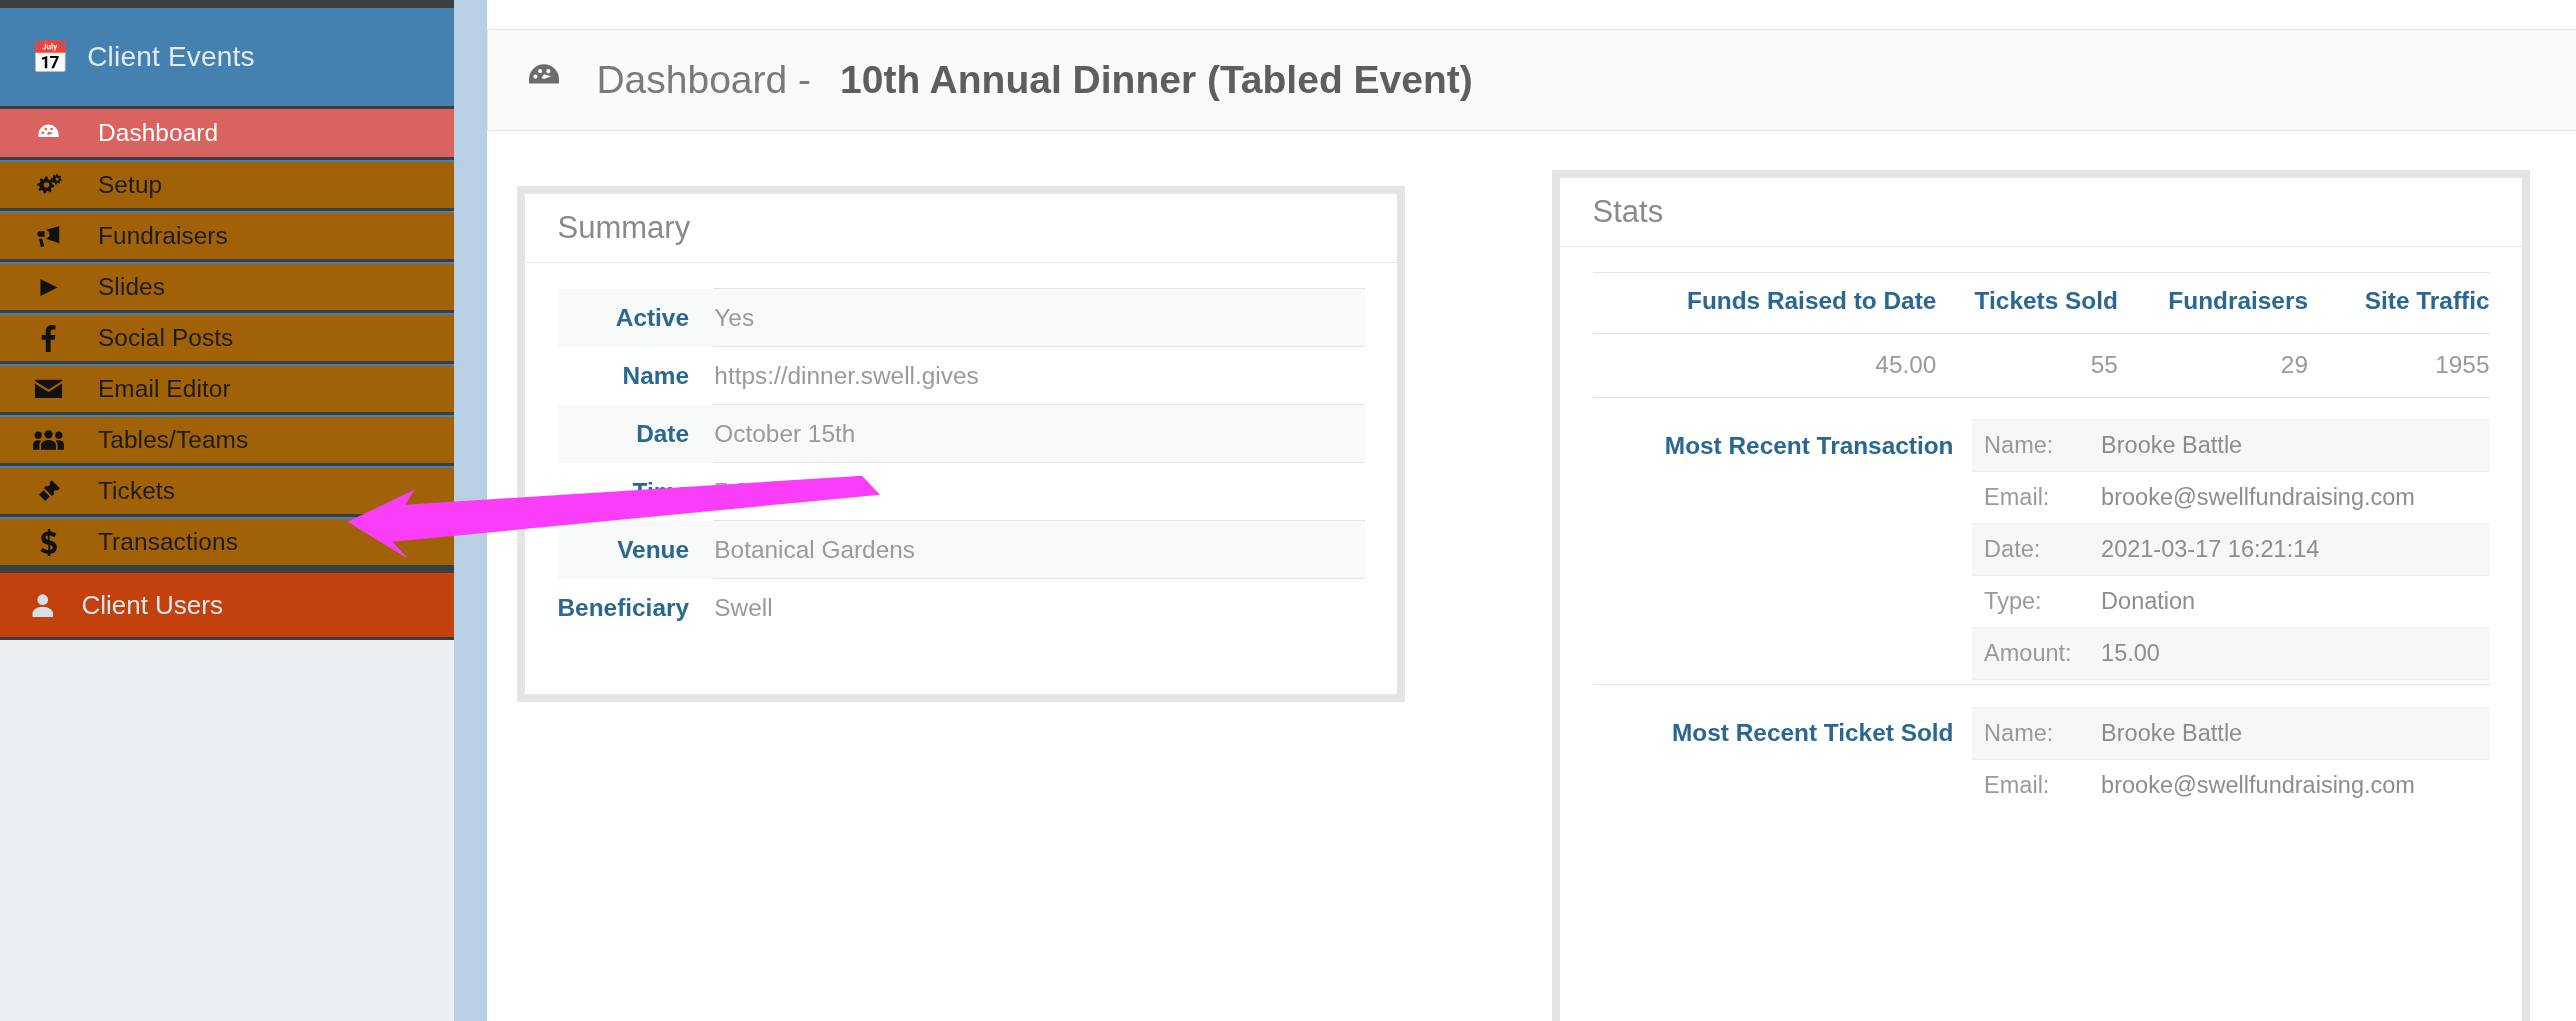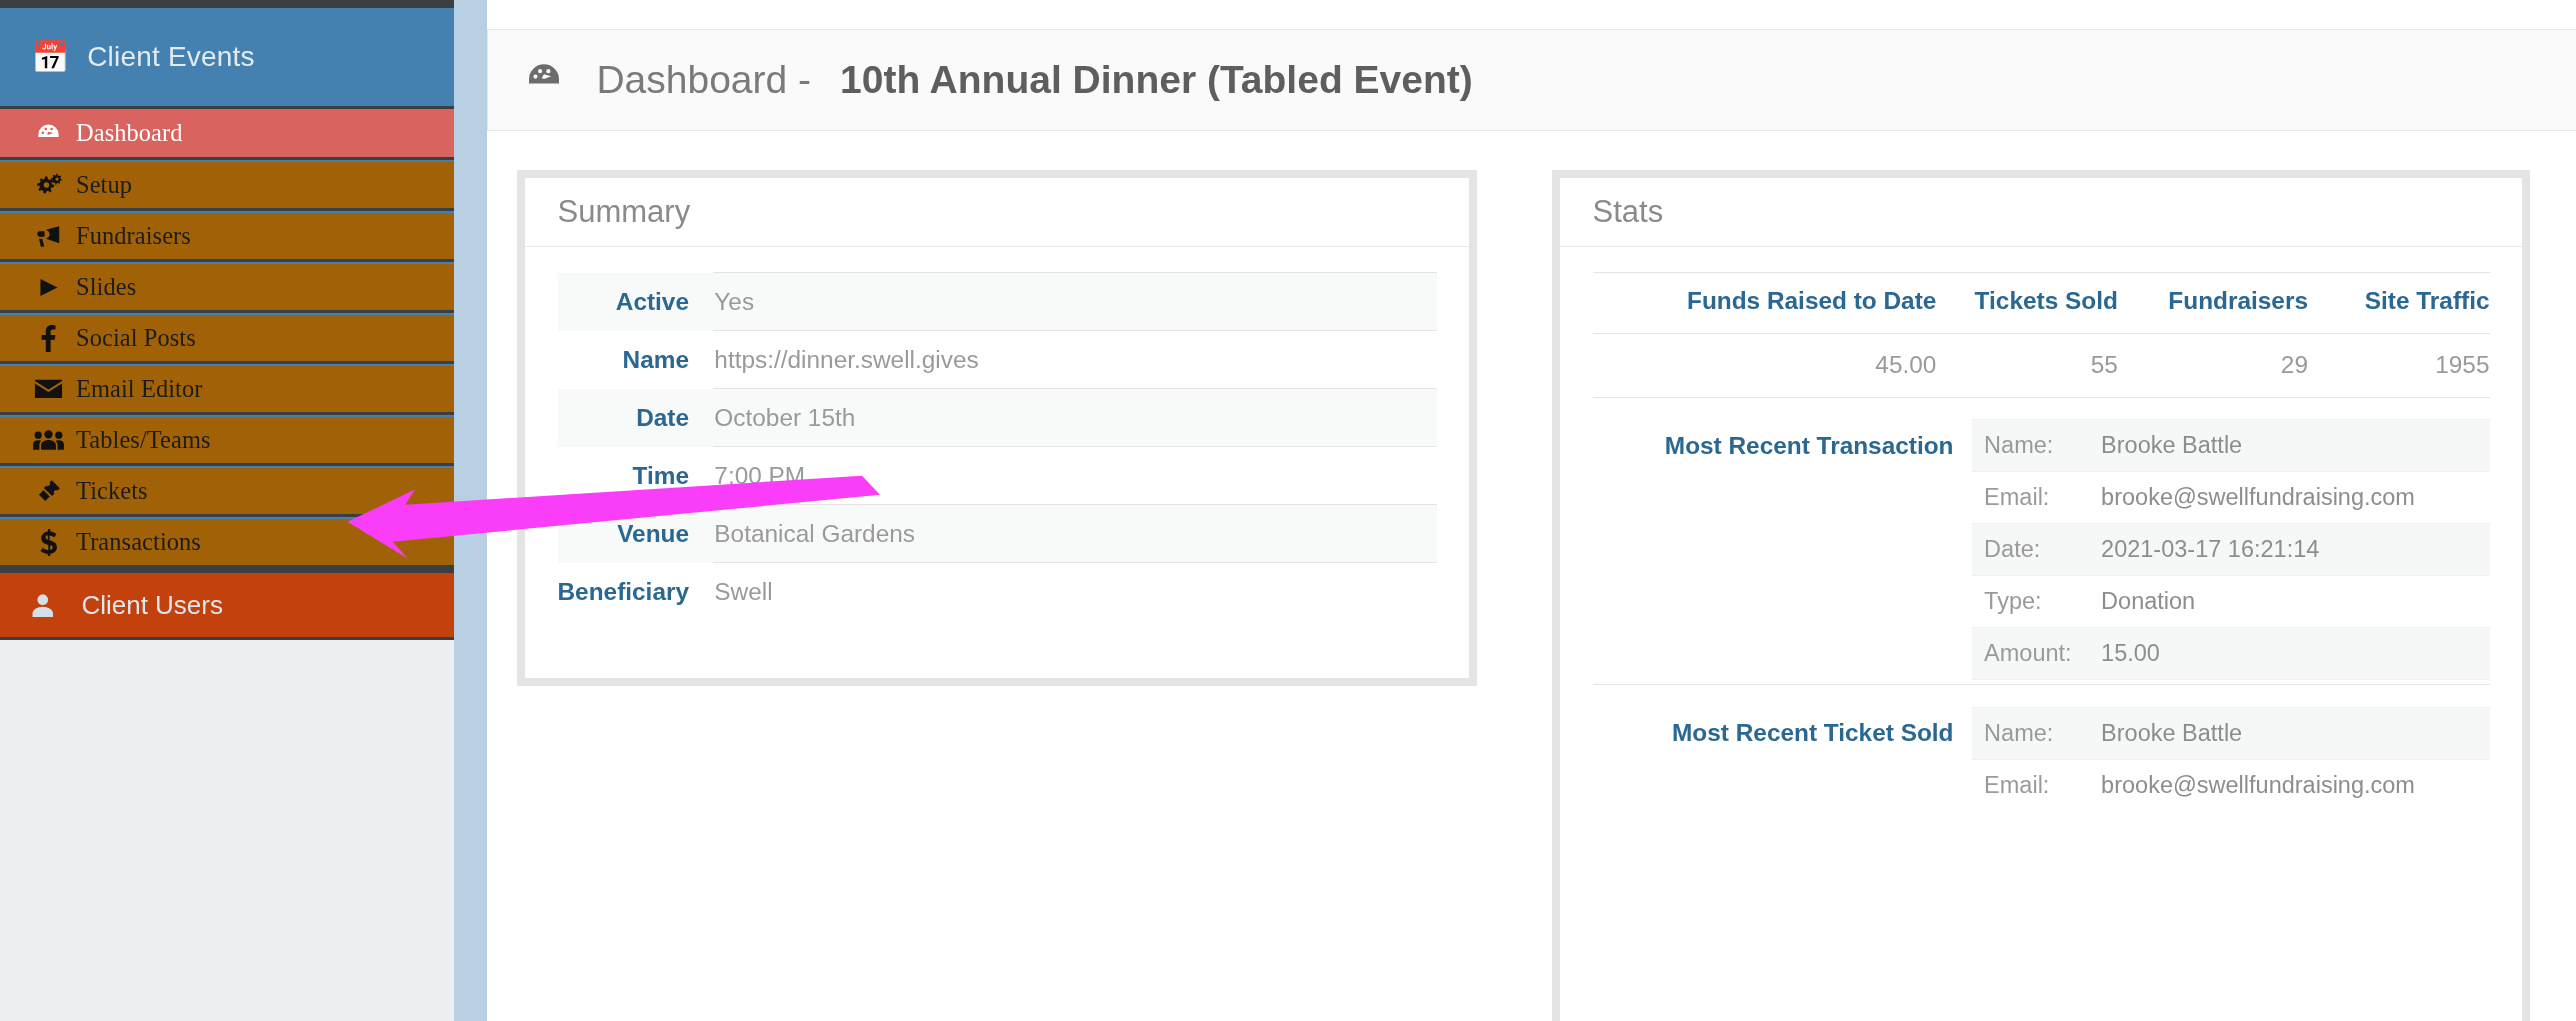--- a/index.html
+++ b/index.html
@@ -60,23 +60,22 @@
     width: 47px;
     display: flex;
     align-items: center;
     justify-content: center;
     color: #111;
     font-size: 23.5px;
   }
   .nav-item .lbl {
     font-size: 24.4px;
     color: #1c1c1c;
-    margin-left: 4px;
+    margin-left: 26px;
     letter-spacing: 0.1px;
-    font-family: Liberation Serif, serif;
   }
   .nav-item.active {
     background: #d9645f;
     border-top: none;
     border-bottom: 3.6px solid #3c3f41;
   }
   .nav-item.active .ico { color: #fff; }
   .nav-item.active .lbl { color: #fff; }
 
   .nav-section {
@@ -363,21 +362,21 @@
     <div class="page-head">
       <span class="dash-ico">
         <svg width="36" height="31" viewBox="0 0 24 20" fill="currentColor">
             <path d="M12 1.2a10 10 0 0 0-10 10V14h20v-2.8a10 10 0 0 0-10-10zM6.3 8a1.4 1.4 0 1 1 0 2.8A1.4 1.4 0 0 1 6.3 8zm3.1-3.6a1.4 1.4 0 1 1 0 2.8 1.4 1.4 0 0 1 0-2.8zm5.5 0a1.4 1.4 0 1 1 0 2.8 1.4 1.4 0 0 1 0-2.8zM12 7.8l4.7 1.3L12 11l-1.6-.6z"></path>
           </svg>
       </span>
       <span class="t-light">Dashboard -</span>
       <span class="t-bold">10th Annual Dinner (Tabled Event)</span>
     </div>
 
-    <section class="panel" style="left:30px; top:170px; width:960px; height:516px;">
+    <section class="panel" style="left:30px; top:186px; width:888px; height:516px;">
       <div class="panel-head">
         <span class="ttl">Summary</span>
       </div>
       <div class="panel-body">
         <table class="sum-table">
           <tbody>
             <tr>
               <th>Active</th>
               <td>Yes</td>
             </tr>

